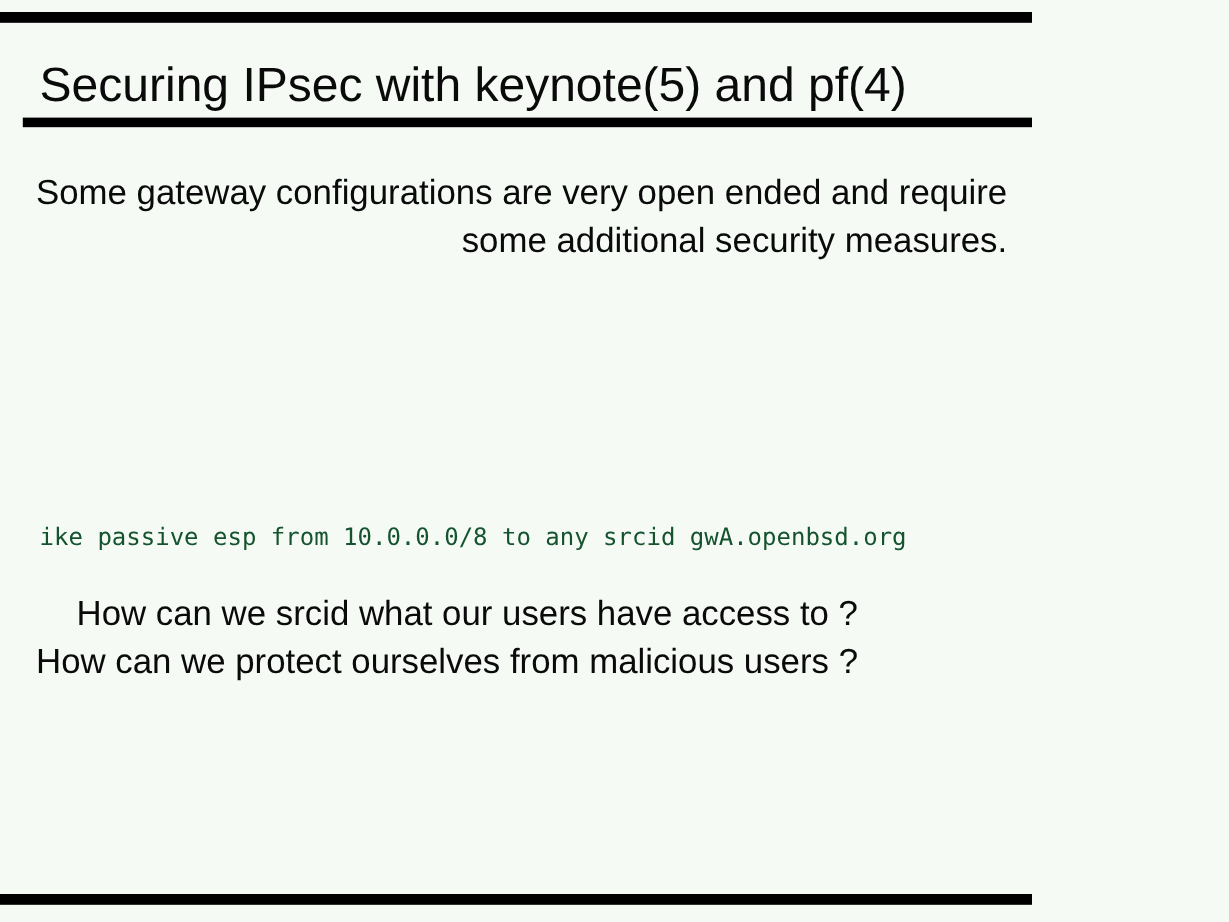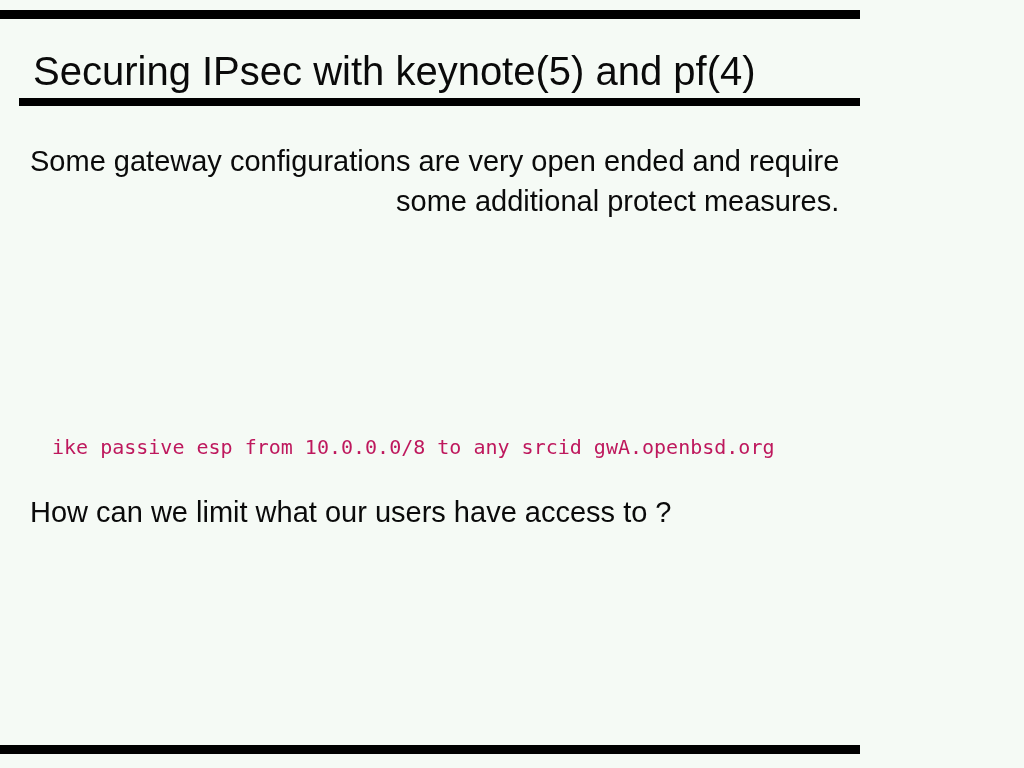--- a/index.html
+++ b/index.html
@@ -54,42 +54,42 @@
   .para2 { top: 264px; }
   .questions { top: 492px; }
   .code-line {
     position: absolute;
     left: 33px;
     top: 434px;
     font-family: "DejaVu Sans Mono", monospace;
     font-size: 20px;
     line-height: 26px;
     white-space: nowrap;
-    color: #be185d;
-    margin-left: 19px;
+    color: #14532d;
   }
 </style>
 </head>
 <body>
 
 <div class="slide">
 
   <div class="hbar top"></div>
 
   <div class="title">Securing IPsec with keynote(5) and pf(4)</div>
 
   <div class="title-underline"></div>
 
   <div class="body-block para1">
       <div class="line">Some gateway configurations are very open ended and require</div>
-      <div class="line">some additional protect measures.</div>
+      <div class="line">some additional security measures.</div>
     </div>
 
 
   <div class="code-line">ike passive esp from 10.0.0.0/8 to any srcid gwA.openbsd.org</div>
 
   <div class="body-block questions">
-      <div class="line">How can we limit what our users have access to ?</div>
+      <div class="line">How can we srcid what our users have access to ?</div>
+      <div class="line">How can we protect ourselves from malicious users ?</div>
     </div>
 
   <div class="hbar bottom"></div>
 
 </div>
 
 </body></html>

